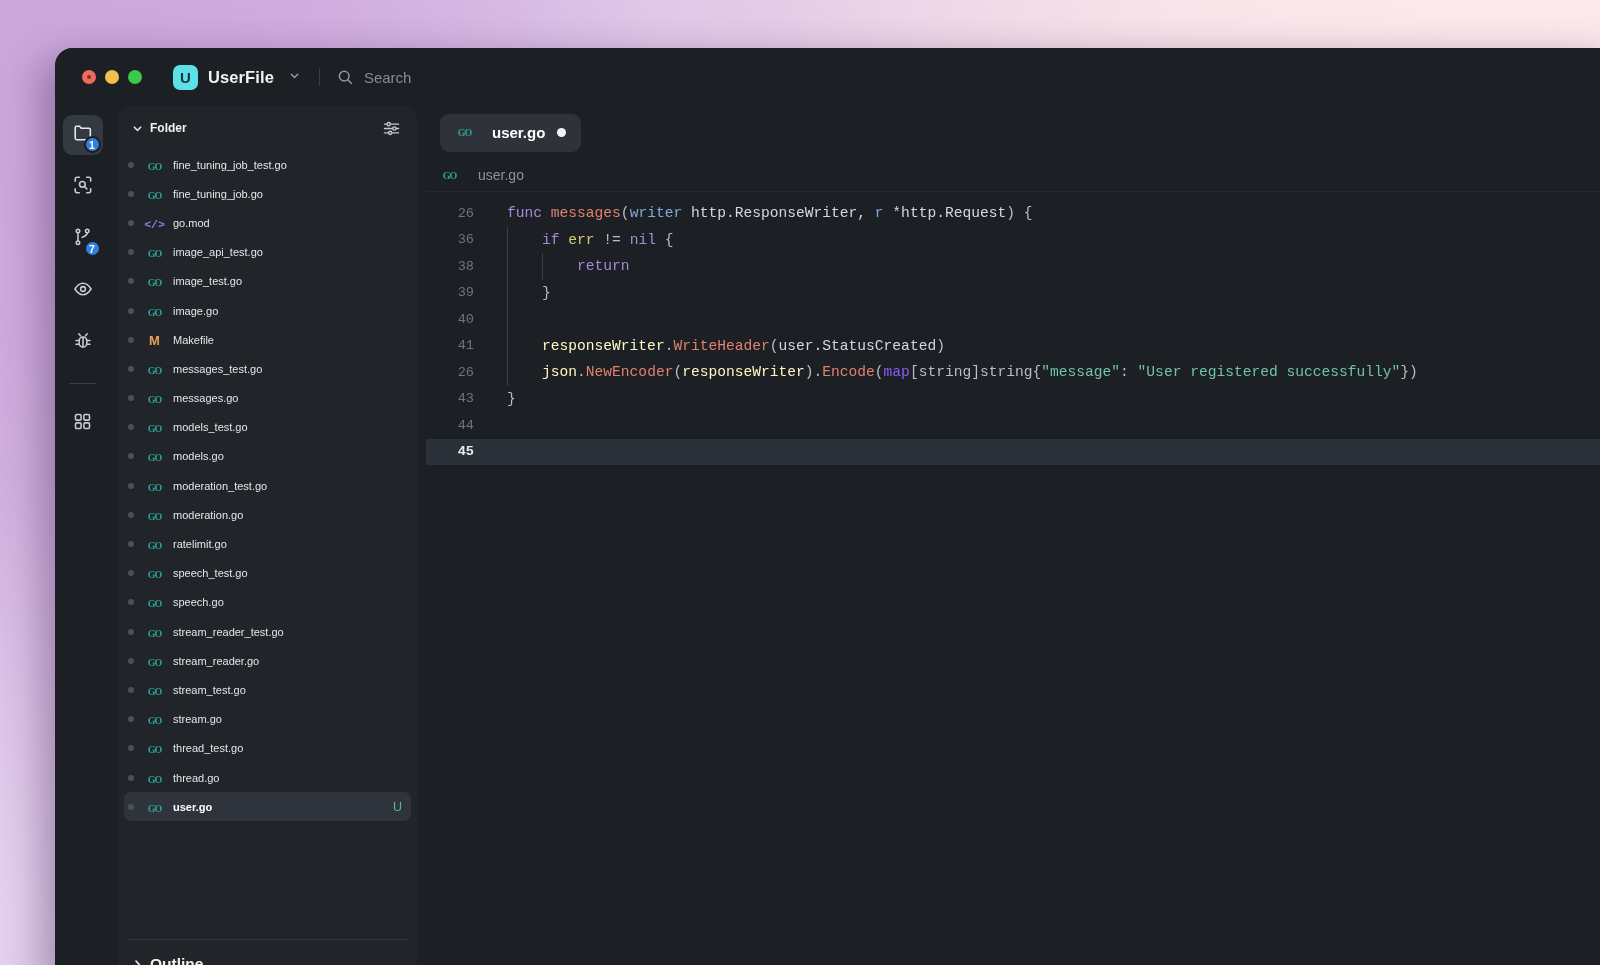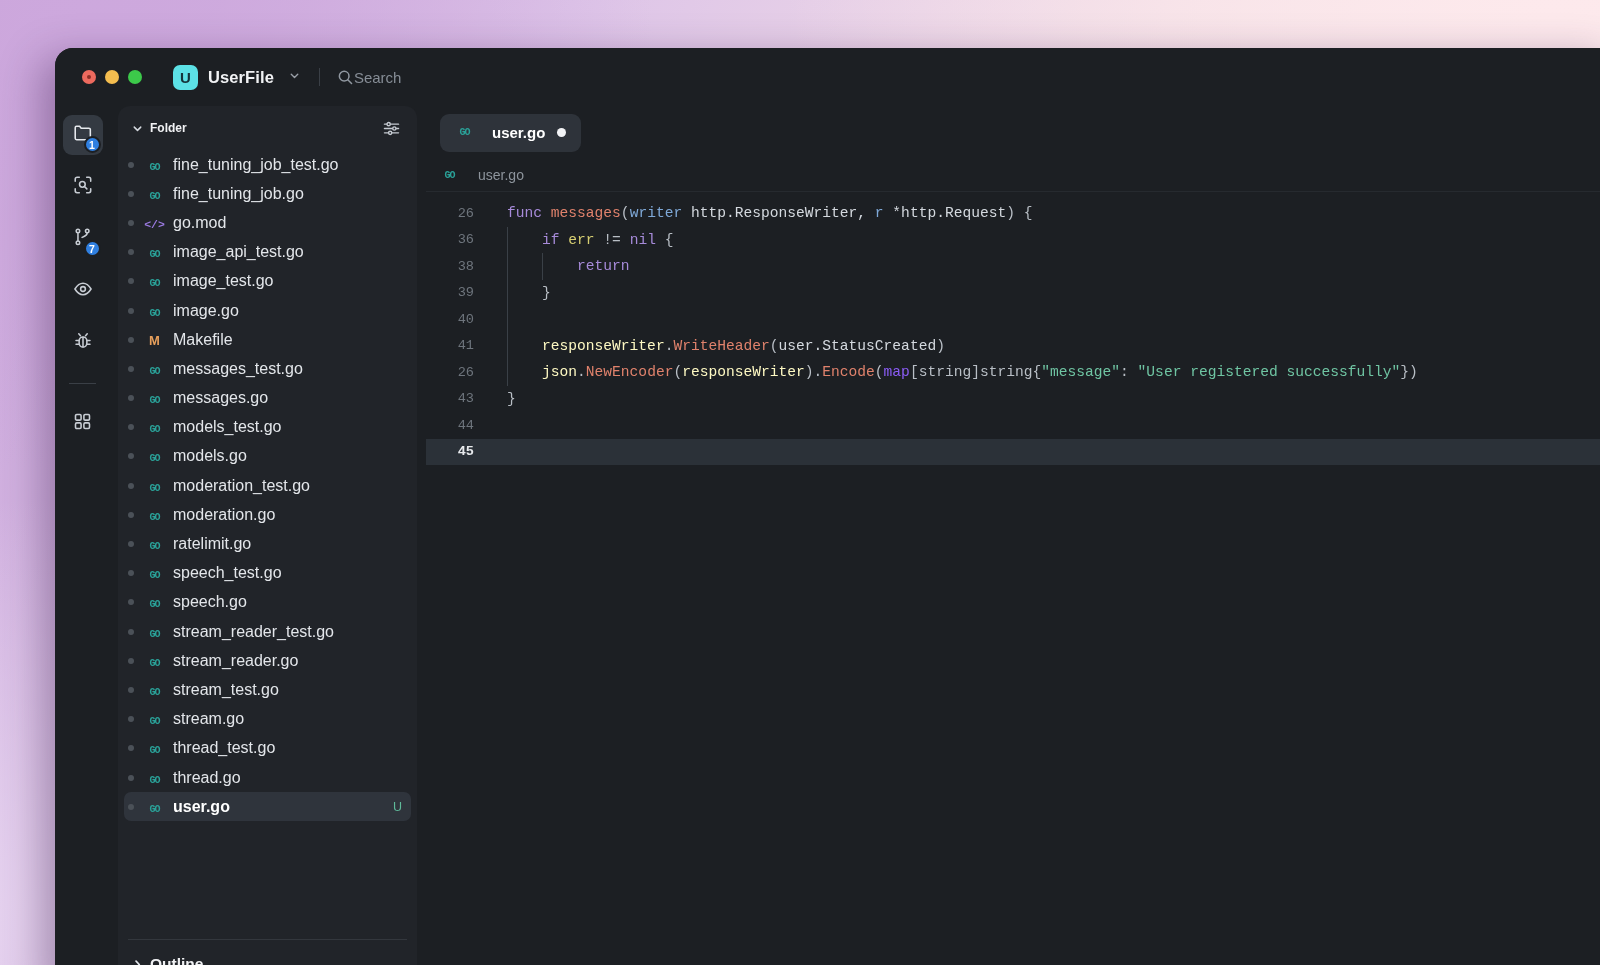--- a/index.html
+++ b/index.html
@@ -53,21 +53,21 @@
     background: #5ce1e6;
     display: flex; align-items: center; justify-content: center;
     font-size: 15px; font-weight: 700; color: #15333a;
     font-family: "Liberation Sans", sans-serif;
   }
   .app-title { font-size: 16.5px; font-weight: 700; color: #f1f2f4; letter-spacing: .1px; }
   .chev-down { color: #9aa0a8; font-size: 12px; margin-left: 4px; }
 
   .tb-sep { width: 1px; height: 18px; background: #3a3f46; margin: 0 17px 0 18px; }
 
-  .searchbox { display: flex; align-items: center; }
+  .searchbox { display: flex; align-items: center; gap: 10px; }
   .searchbox .sicon { color: #9097a0; display: flex; }
   .search-ph { font-size: 15px; color: #868d96; }
 
   
   .body-row { display: flex; height: calc(940px - 58px); }
 
   
   .activity {
     width: 55px; flex: none;
     background: #1c1f23;
@@ -125,25 +125,25 @@
   }
   .file-row.selected { background: #2f343c; }
   .fr-dot {
     width: 6px; height: 6px; border-radius: 50%;
     background: #4b5158; flex: none; margin-right: 11px;
   }
   .fr-icon {
     width: 19px; flex: none; display: flex; align-items: center; justify-content: center;
     margin-right: 9px;
   }
-  .fr-label { font-size: 16px; color: #e3e6ea; white-space: nowrap; text-align: right; }
+  .fr-label { font-size: 11px; color: #e3e6ea; white-space: nowrap; text-align: right; }
   .file-row.selected .fr-label { font-weight: 700; color: #fff; }
   .fr-status { margin-left: auto; font-size: 12.5px; color: #5fba9a; font-weight: 500; }
 
-  .go-glyph { font-size: 10px; font-weight: 700; color: #2aa198; letter-spacing: -1px; font-family: Liberation Mono, monospace; }
+  .go-glyph { font-size: 10px; font-weight: 700; color: #2aa198; letter-spacing: -1px; font-family: Liberation Serif, serif; }
   .mod-glyph { font-size: 11.5px; font-weight: 700; color: #9a7ae0; font-family: "Liberation Mono", monospace; }
   .mk-glyph { font-size: 13px; font-weight: 700; color: #e8a05c; font-family: "Liberation Sans", sans-serif; }
 
   .panel-div { height: 1px; background: #33373d; margin: 6px 10px 0; flex: none; }
   .outline-head {
     display: flex; align-items: center;
     height: 48px; padding-left: 10px; flex: none;
   }
   .outline-chev { color: #d6dae0; font-size: 13px; width: 18px; display: flex; justify-content: center; }
   .outline-title { font-size: 15.5px; font-weight: 700; color: #f1f2f4; margin-left: 4px; }

